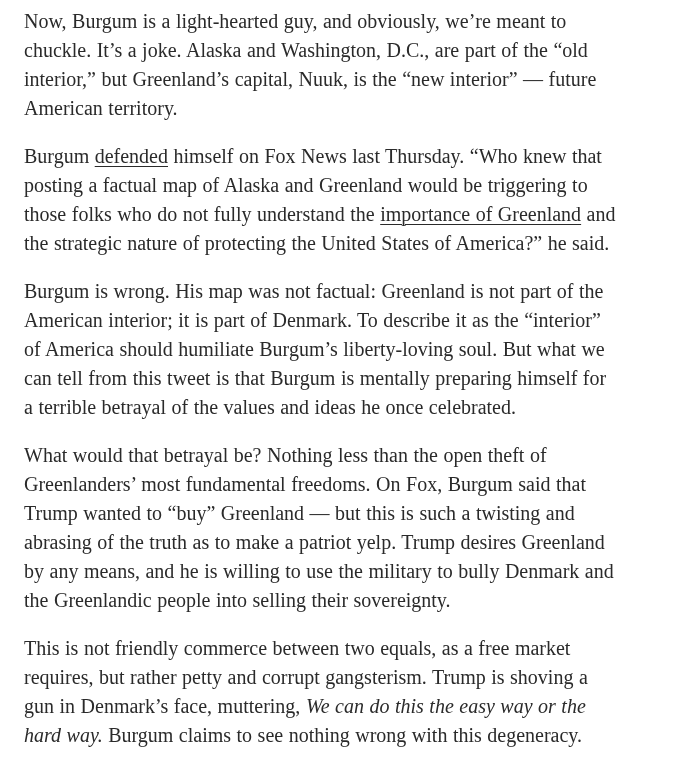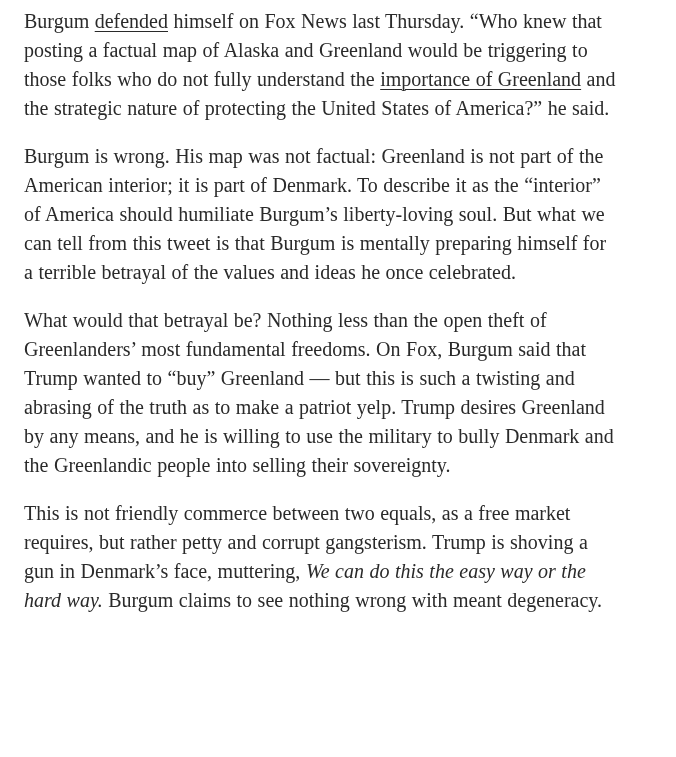--- a/index.html
+++ b/index.html
@@ -36,17 +36,18 @@
     cursor: pointer;
   }
   em.italic-seg {
     font-style: italic;
   }
 </style>
 </head>
 <body>
 
 <article id="article" class="article" style="color: rgb(42, 42, 42);">
+    <p class="para"><span>Now, Burgum is a light-hearted guy, and obviously, we’re meant to chuckle. It’s a joke. Alaska and Washington, D.C., are part of the “old interior,” but Greenland’s capital, Nuuk, is the “new interior” — future American territory.</span></p>
     <p class="para"><span>Burgum </span><a href="#" class="inline-link">defended</a><span> himself on Fox News last Thursday. “Who knew that posting a factual map of Alaska and Greenland would be triggering to those folks who do not fully understand the </span><a href="#" class="inline-link">importance of Greenland</a><span> and the strategic nature of protecting the United States of America?” he said.</span></p>
     <p class="para"><span>Burgum is wrong. His map was not factual: Greenland is not part of the American interior; it is part of Denmark. To describe it as the “interior” of America should humiliate Burgum’s liberty-loving soul. But what we can tell from this tweet is that Burgum is mentally preparing himself for a terrible betrayal of the values and ideas he once celebrated.</span></p>
     <p class="para"><span>What would that betrayal be? Nothing less than the open theft of Greenlanders’ most fundamental freedoms. On Fox, Burgum said that Trump wanted to “buy” Greenland — but this is such a twisting and abrasing of the truth as to make a patriot yelp. Trump desires Greenland by any means, and he is willing to use the military to bully Denmark and the Greenlandic people into selling their sovereignty.</span></p>
-    <p class="para"><span>This is not friendly commerce between two equals, as a free market requires, but rather petty and corrupt gangsterism. Trump is shoving a gun in Denmark’s face, muttering, </span><em class="italic-seg">We can do this the easy way or the hard way.</em><span> Burgum claims to see nothing wrong with meant degeneracy.</span></p>
+    <p class="para"><span>This is not friendly commerce between two equals, as a free market requires, but rather petty and corrupt gangsterism. Trump is shoving a gun in Denmark’s face, muttering, </span><em class="italic-seg">We can do this the easy way or the hard way.</em><span> Burgum claims to see nothing wrong with this degeneracy.</span></p>
   </article>
 
 </body></html>

